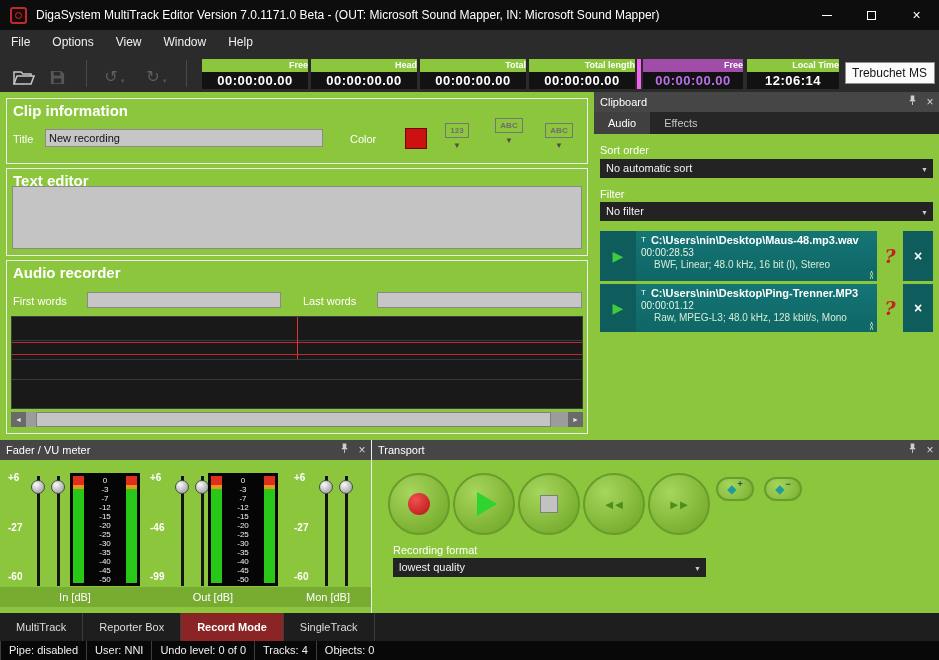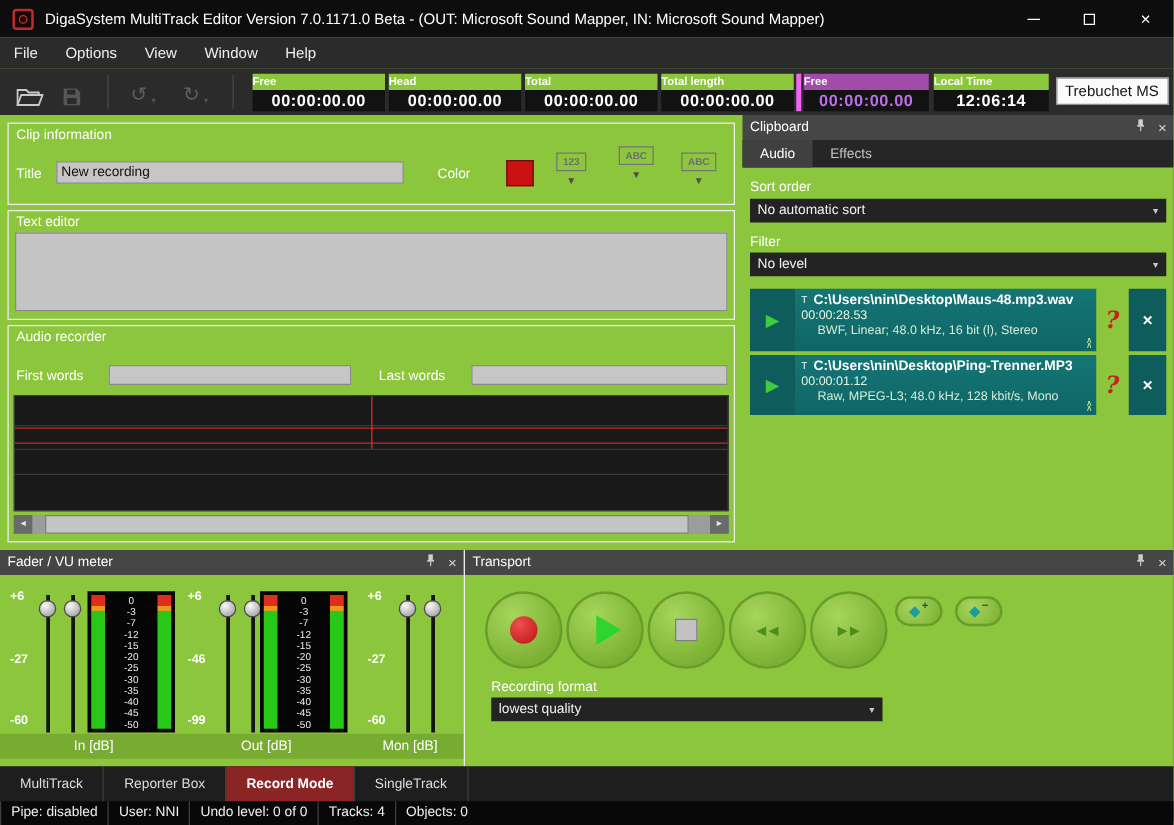--- a/index.html
+++ b/index.html
@@ -24,33 +24,33 @@
   .menu-item { padding:0 11px; line-height:25px; color:#EFEFEF; font-size:12px; }
 
   
   .toolbar { position:absolute; left:0; top:55px; width:939px; height:37px; background:#2B2B2B; }
   .tool { position:absolute; top:6px; height:25px; display:flex; align-items:flex-end; justify-content:center; gap:2px; }
   .toolglyph { font-size:16px; line-height:18px; color:#5E5E5E; }
   .toolarr { font-size:6px; color:#555; line-height:10px; }
   .vsep { position:absolute; top:5px; width:1px; height:27px; background:#4A4A4A; }
   .tbox { position:absolute; top:4px; width:106px; height:30px; }
   .tbox-label { height:13px; background:#8CC63C; color:#FFF; font-size:9px; font-weight:bold;
-                text-align:left; line-height:13px; }
+                text-align:right; line-height:13px; }
   .tbox-label.purple { background:#A04CA8; }
   .tbox-value { height:17px; background:#121212; color:#FFF; font-weight:bold; font-size:13px;
                 text-align:center; line-height:17px; letter-spacing:0.5px; }
   .tbox-value.purpleval { color:#BB6FE8; }
   .magenta-sliver { position:absolute; top:4px; width:4px; height:30px; background:#F263F2; }
   .fontbox { position:absolute; left:845px; top:7px; width:90px; height:22px; background:#FBFBFB;
              border:1px solid #8E8E8E; color:#141414; font-size:12px; line-height:20px; padding-left:6px;
              white-space:nowrap; overflow:hidden; }
 
   
   .gpanel { position:absolute; border:1px solid #EDEDED; }
-  .gpanel-title { position:absolute; left:6px; top:3px; color:#FFF; font-weight:normal; font-size:11px; }
+  .gpanel-title { position:absolute; left:6px; top:3px; color:#FFF; font-weight:bold; font-size:15px; }
   .wlabel { position:absolute; color:#FFF; font-size:11px; }
   .ginput { position:absolute; background:#C6C6C6; border:1px solid #8A8A8A; font-size:11px; color:#111;
             padding:0 3px; font-family:inherit; }
   .gtext { position:absolute; background:#C4C4C4; border:1px solid #8A8A8A; resize:none; font-family:inherit; }
   .swatch { position:absolute; background:#CC1111; border:1px solid #6B0808; }
   .icobtn { position:absolute; width:44px; text-align:center; color:#6E6E6E; }
   .icobox { display:inline-block; font-size:8px; font-weight:bold; border:1px solid #757575; padding:2px 4px; color:#6E6E6E; }
   .icarr { display:block; font-size:8px; color:#4E4E4E; margin-top:3px; }
 
   
@@ -281,21 +281,21 @@
       <div class="ctab">Effects</div>
     </div>
 
     <span class="wlabel" style="left:6px;top:52px;">Sort order</span>
     <div class="dd" style="left:6px;top:67px;width:333px;">
       <span>No automatic sort</span>
       <span class="arr">▼</span>
     </div>
     <span class="wlabel" style="left:6px;top:96px;">Filter</span>
     <div class="dd" style="left:6px;top:110px;width:333px;">
-      <span>No level</span>
+      <span>No filter</span>
       <span class="arr">▼</span>
     </div>
 
     <div class="clipitem" style="left:6px;top:139px;width:333px;height:50px;">
       <div class="ci-play">
           <span>▶</span>
         </div>
       <div class="ci-mid">
         <div class="ci-row1">
           <span class="ci-t">T</span>

